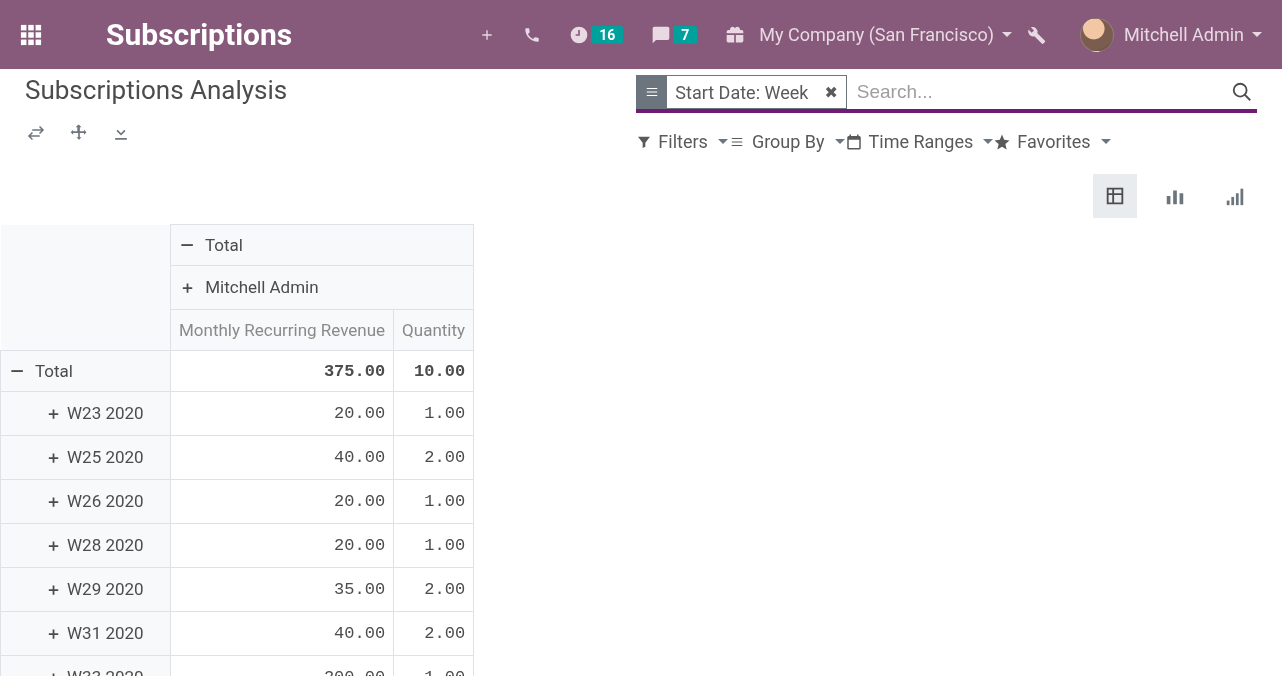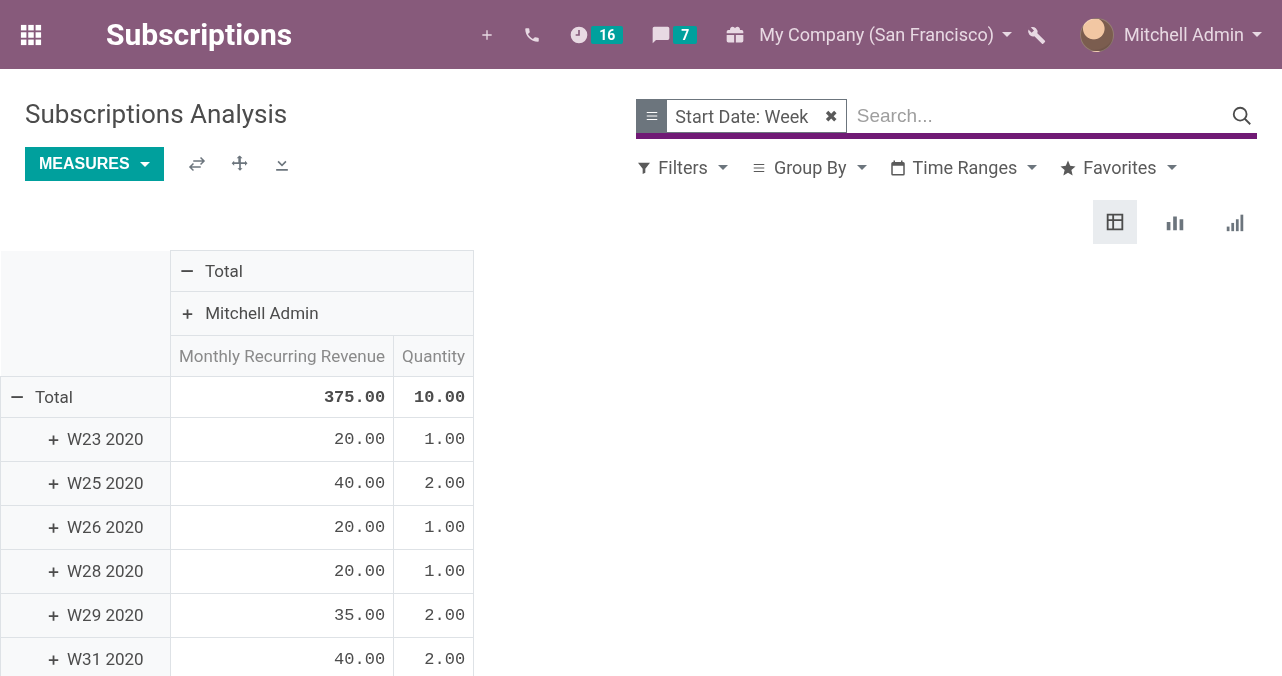--- a/index.html
+++ b/index.html
@@ -55,21 +55,21 @@
   border-radius: 50%;
   background: radial-gradient(circle at 40% 30%, #f2c7a3 0%, #f2c7a3 35%, #7b5d4f 38%, #7b5d4f 70%, #3e2f28 100%);
   margin-right: 10px;
   border: 1px solid rgba(255,255,255,0.2);
 }
 .caret-down { width: 0; height: 0; border-left: 5px solid transparent; border-right: 5px solid transparent; border-top: 5px solid currentColor; display: inline-block; margin-left: 8px; }
 
 .control-area {
   display: flex;
   align-items: flex-start;
-  padding: 24px 25px 0 25px;
+  padding: 0 25px 0 25px;
   gap: 20px;
 }
 .left-area { flex: 0 0 48%; }
 .right-area { flex: 1; }
 
 .page-title {
   font-size: 26px;
   color: #4c4c4c;
   font-weight: 400;
   margin-bottom: 18px;
@@ -90,21 +90,21 @@
 }
 .toolbar-icon {
   color: #6c757d;
   cursor: pointer;
   font-size: 18px;
 }
 
 .search-box {
   display: flex;
   align-items: center;
-  border-bottom: 6px solid #701a75;
+  border-bottom: 4px solid #701a75;
   padding-bottom: 0;
   margin-top: 6px;
 }
 .facet {
   display: flex;
   align-items: stretch;
   border: 1px solid #6c757d;
   height: 34px;
 }
 .facet-handle {
@@ -260,24 +260,20 @@
     <span class="avatar"></span>
     <span>Mitchell Admin</span>
     <span class="caret-down"></span>
   </span>
 </div>
 
 <div class="control-area">
   <div class="left-area">
     <div class="page-title">Subscriptions Analysis</div>
     <div class="toolbar-row">
-      <button class="btn-measures">
-        <span>MEASURES</span>
-        <span class="caret-down" style="margin-left:10px;"></span>
-      </button>
       <span class="toolbar-icon">
         <svg width="22" height="18" viewBox="0 0 24 24" fill="currentColor">
             <path d="M7 7h12l-3-3 1.4-1.4L22.8 8l-5.4 5.4L16 12l3-3H7V7zm10 10H5l3 3-1.4 1.4L1.2 16l5.4-5.4L8 12l-3 3h12v2z"></path>
           </svg>
       </span>
       <span class="toolbar-icon">
         <svg width="20" height="20" viewBox="0 0 24 24" fill="currentColor">
             <path d="M12 2l3 3h-2v5h5V8l3 3-3 3v-2h-5v5h2l-3 3-3-3h2v-5H5v2l-3-3 3-3v2h5V5H8l3-3z"></path>
           </svg>
       </span>
@@ -303,21 +299,21 @@
       <input class="search-input" placeholder="Search..." style="">
       <span class="search-glass">
         <svg width="22" height="22" viewBox="0 0 24 24" fill="none" stroke="currentColor" stroke-width="2">
             <circle cx="10" cy="10" r="7"></circle>
             <line x1="21" y1="21" x2="15" y2="15"></line>
           </svg>
       </span>
     </div>
 
     <div class="filter-row">
-      <div style="display:flex;flex-wrap:wrap;gap:22px;row-gap:14px;">
+      <div style="display:flex;flex-wrap:wrap;row-gap:14px;">
         <span class="filter-item">
           <svg width="16" height="16" viewBox="0 0 24 24" fill="currentColor">
               <path d="M3 4h18l-7 9v6l-4 2v-8L3 4z"></path>
             </svg>
           <span>Filters</span>
           <span class="caret-down"></span>
         </span>
         <span class="filter-item">
           <svg width="18" height="14" viewBox="0 0 24 24" fill="currentColor">
               <path d="M3 5h18v2H3zM3 11h18v2H3zM3 17h18v2H3z"></path>

